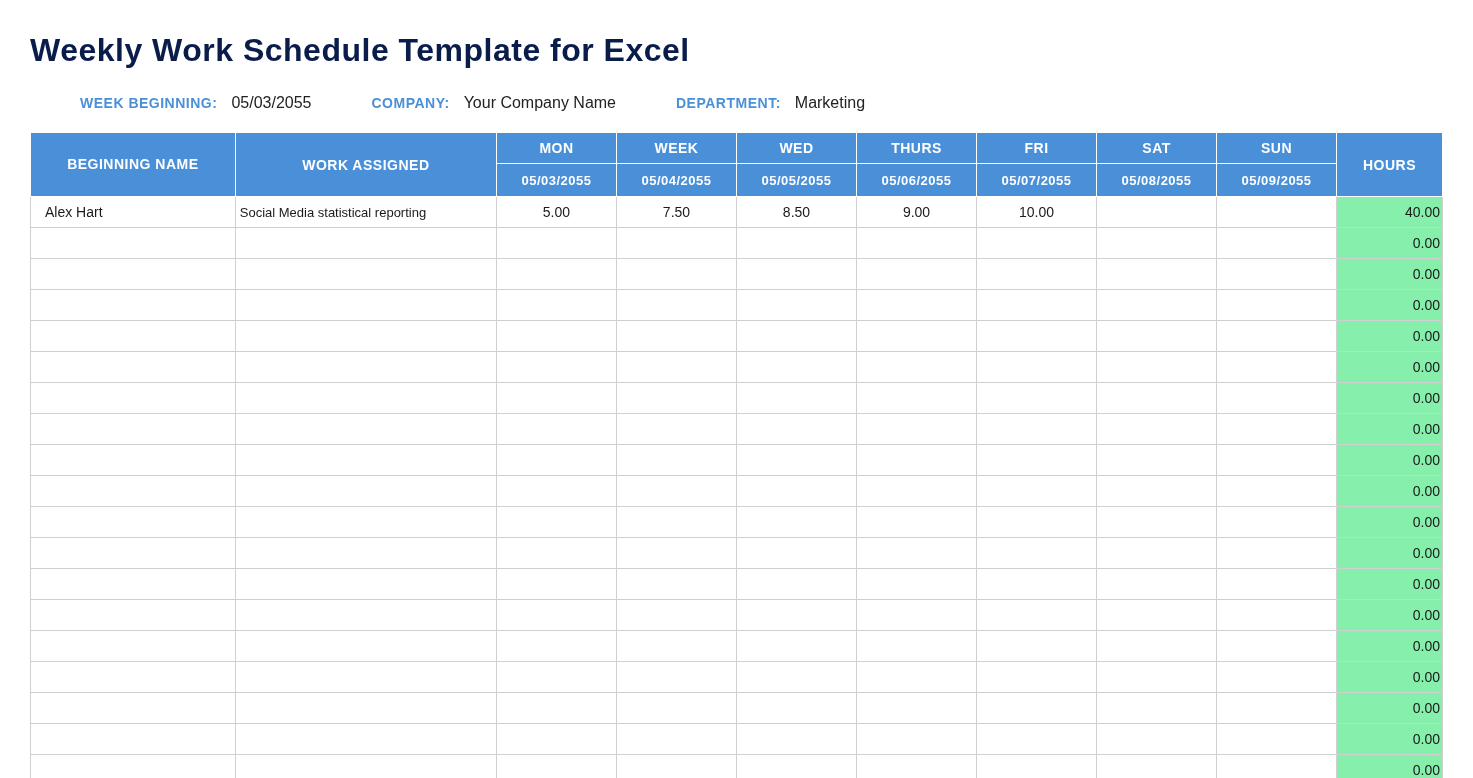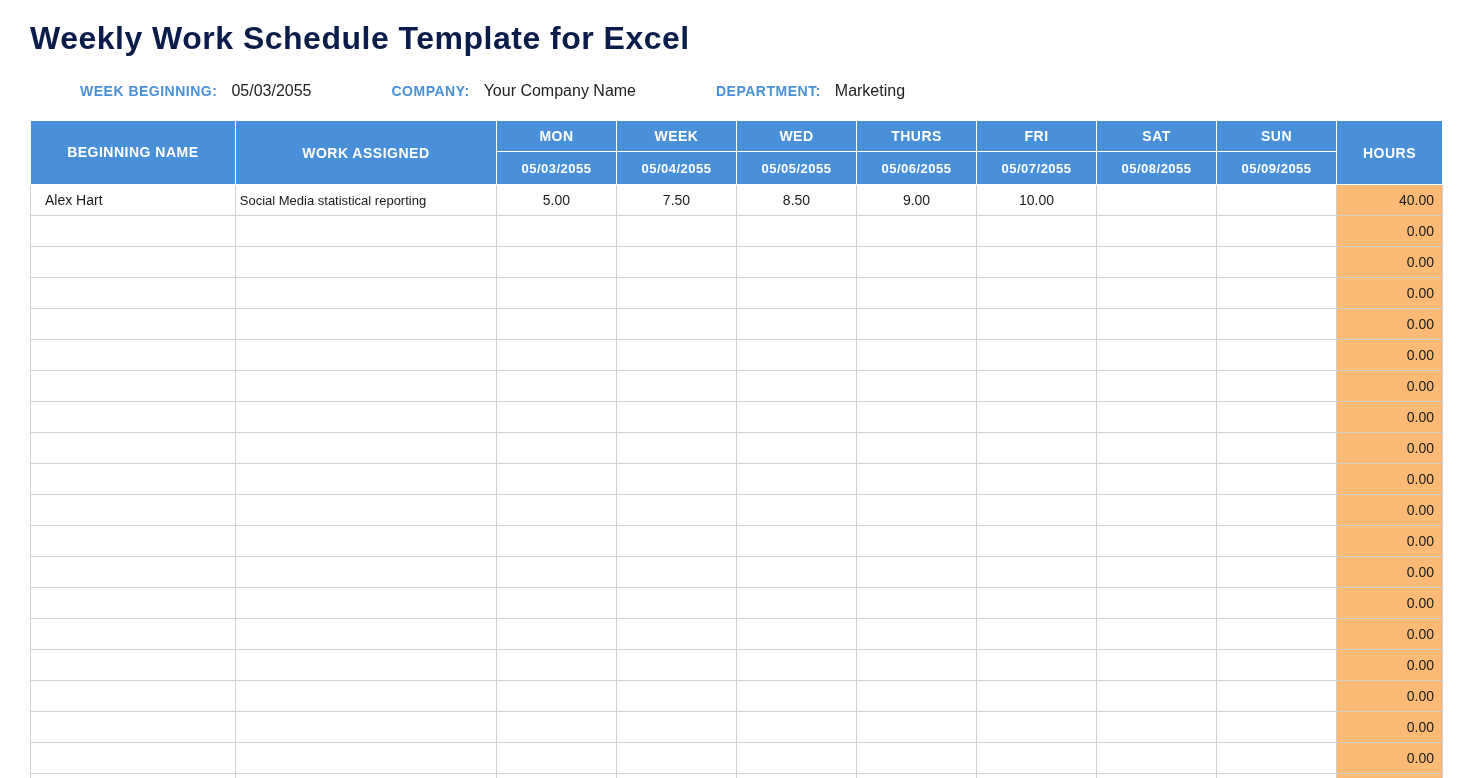--- a/index.html
+++ b/index.html
@@ -6,26 +6,26 @@
     font-family: "Century Gothic", "Avant Garde", Arial, sans-serif;
     background: #fff;
     margin: 0;
     padding: 20px 30px;
     color: #1a1a1a;
   }
   .title {
     font-size: 32px;
     font-weight: 700;
     color: #0a1d4a;
-    margin: 0 0 25px 0;
+    margin: 12px 0 25px 0;
     letter-spacing: 0.5px;
   }
   .meta-row {
     display: flex;
-    gap: 80px;
+    gap: 60px;
     margin: 8px 0 20px 50px;
     font-size: 16px;
   }
   .meta-item { display: flex; gap: 14px; align-items: baseline; }
   .meta-label {
     color: #4a90d9;
     font-weight: 700;
     letter-spacing: 0.5px;
     font-size: 14px;
   }
@@ -55,23 +55,23 @@
   }
   thead tr.date-row th {
     font-size: 13px;
     padding: 5px 4px;
   }
   tbody td { vertical-align: middle; }
   tbody td.name-cell { padding-left: 14px; }
   tbody td.work-cell { padding-left: 4px; font-size: 13px; }
   tbody td.day-cell { text-align: center; }
   tbody td.hours-cell {
-    background: #fdba74;
+    background: #86efac;
     text-align: right;
-    padding-right: 8px;
+    padding-right: 2px;
   }
   col.c-emp   { width: 14.5%; }
   col.c-work  { width: 18.5%; }
   col.c-day   { width: 8.5%; }
   col.c-hours { width: 7.5%; }
 </style>
 </head>
 <body>
 
 <h1 class="title">Weekly Work Schedule Template for Excel</h1>

